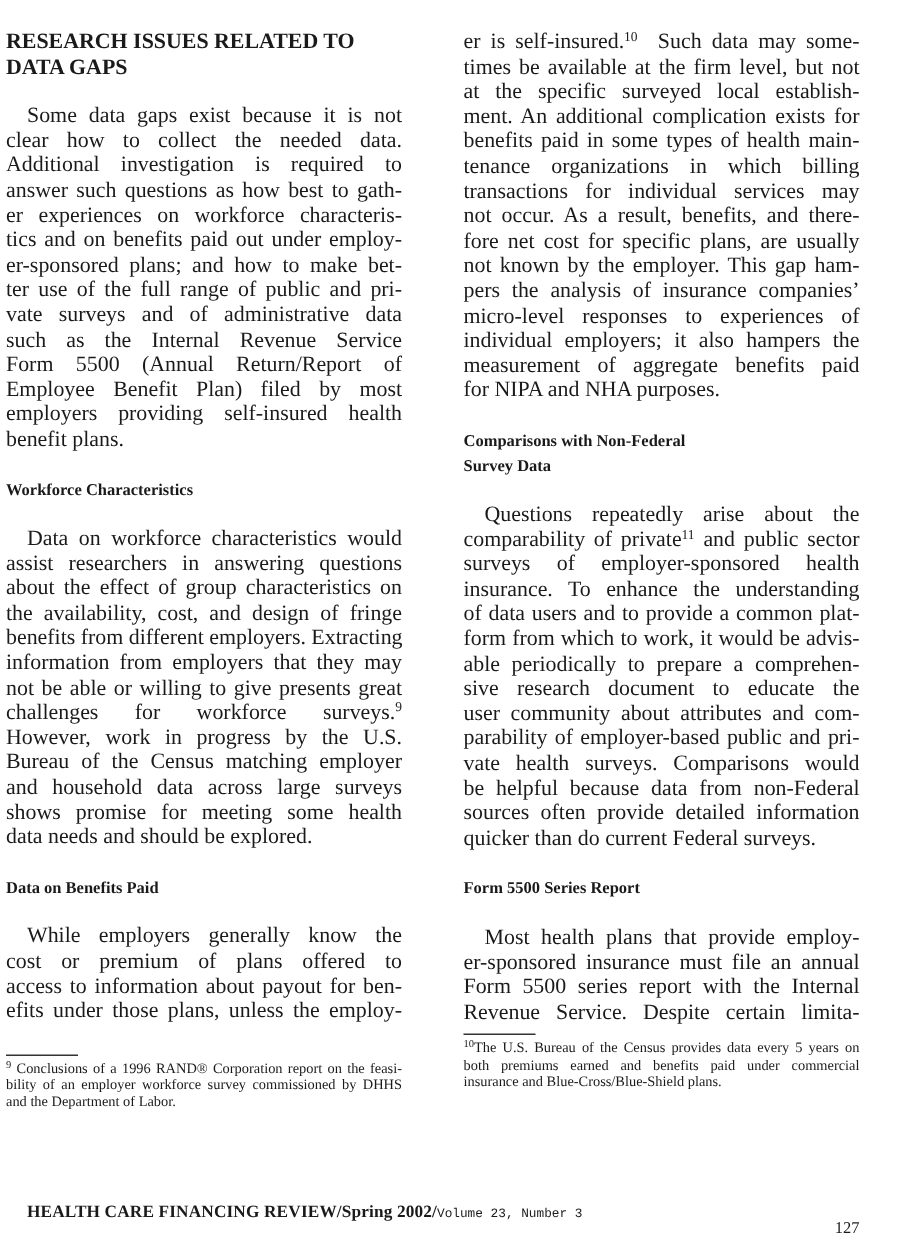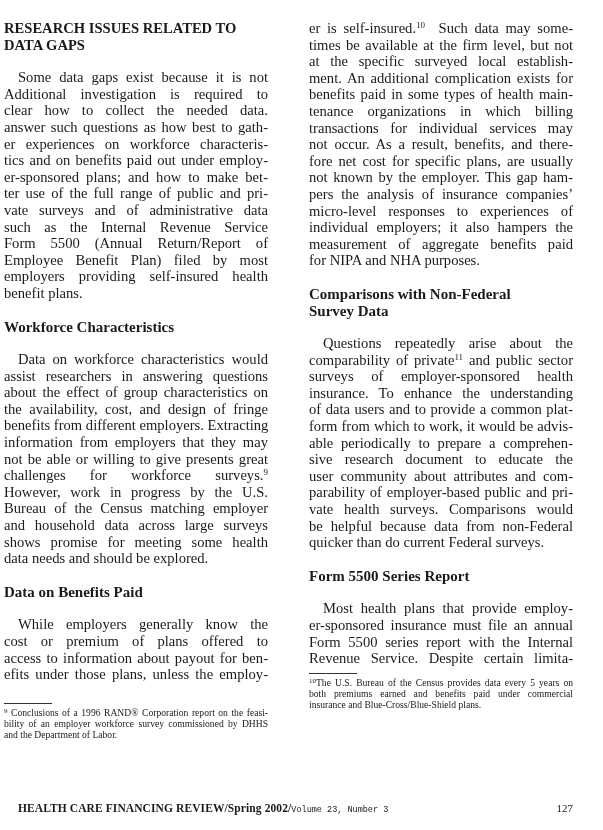--- a/index.html
+++ b/index.html
@@ -6,47 +6,47 @@
   body { width: 603px; height: 830px; position: relative; overflow: hidden; color: #1a1a1a;
          font-family: "Liberation Serif", "DejaVu Serif", serif; }
   .col { position: absolute; top: 20px; width: 264px; }
   .col.left { left: 4px; }
   .col.right { left: 309px; }
   .line { font-size: 14.6px; line-height: 16.6px; height: 16.6px; white-space: nowrap;
           text-align: justify; text-align-last: justify; }
   .line.last { text-align-last: left; }
   .line.indent { padding-left: 14px; }
   .h1 { font-weight: bold; font-size: 14.6px; line-height: 16.6px; text-transform: uppercase; }
-  .h2 { font-weight: bold; font-size: 15px; line-height: 16.6px; }
+  .h2 { font-weight: bold; font-size: 11px; line-height: 16.6px; }
   sup { font-size: 9px; line-height: 0; vertical-align: 5px; }
   .gap-head { height: 16px; }
   .gap-para { height: 17px; }
   .fn-rule { width: 48px; border-top: 1px solid #333; margin: 0 0 3px 0; }
   .fn { font-size: 9.6px; line-height: 11.2px; text-align: justify; }
   .fn .fl { white-space: nowrap; text-align: justify; text-align-last: justify; height: 11.2px; }
   .fn .fl.last { text-align-last: left; }
   .fn sup { font-size: 7px; vertical-align: 3px; }
   .footer { position: absolute; top: 802px; left: 18px; width: 555px; font-size: 11.5px; }
   .footer .journal { font-weight: bold; letter-spacing: 0.1px; }
   .footer .vol { font-size: 8.5px; font-family: Liberation Mono, monospace; }
-  .footer .pg { position: absolute; right: 0; top: 0; font-size: 11px; }
+  .footer .pg { position: absolute; right: 0; top: 11px; font-size: 11px; }
 </style>
 </head>
 <body>
 
 <div class="col left">
   <div>
     <div class="h1">RESEARCH ISSUES RELATED TO</div>
     <div class="h1">DATA GAPS</div>
   </div>
   <div class="gap-head"></div>
   <div>
     <div class="line indent">Some data gaps exist because it is not</div>
+    <div class="line">clear how to collect the needed data.</div>
     <div class="line">Additional investigation is required to</div>
-    <div class="line">clear how to collect the needed data.</div>
     <div class="line">answer such questions as how best to gath-</div>
     <div class="line">er experiences on workforce characteris-</div>
     <div class="line">tics and on benefits paid out under employ-</div>
     <div class="line">er-sponsored plans; and how to make bet-</div>
     <div class="line">ter use of the full range of public and pri-</div>
     <div class="line">vate surveys and of administrative data</div>
     <div class="line">such as the Internal Revenue Service</div>
     <div class="line">Form 5500 (Annual Return/Report of</div>
     <div class="line">Employee Benefit Plan) filed by most</div>
     <div class="line">employers providing self-insured health</div>
@@ -118,20 +118,21 @@
     <div class="line">surveys of employer-sponsored health</div>
     <div class="line">insurance. To enhance the understanding</div>
     <div class="line">of data users and to provide a common plat-</div>
     <div class="line">form from which to work, it would be advis-</div>
     <div class="line">able periodically to prepare a comprehen-</div>
     <div class="line">sive research document to educate the</div>
     <div class="line">user community about attributes and com-</div>
     <div class="line">parability of employer-based public and pri-</div>
     <div class="line">vate health surveys. Comparisons would</div>
     <div class="line">be helpful because data from non-Federal</div>
+    <div class="line">sources often provide detailed information</div>
     <div class="line last">quicker than do current Federal surveys.</div>
   </div>
   <div class="gap-para"></div>
   <div class="h2">Form 5500 Series Report</div>
   <div class="gap-head"></div>
   <div>
     <div class="line indent">Most health plans that provide employ-</div>
     <div class="line">er-sponsored insurance must file an annual</div>
     <div class="line">Form 5500 series report with the Internal</div>
     <div class="line">Revenue Service. Despite certain limita-</div>

